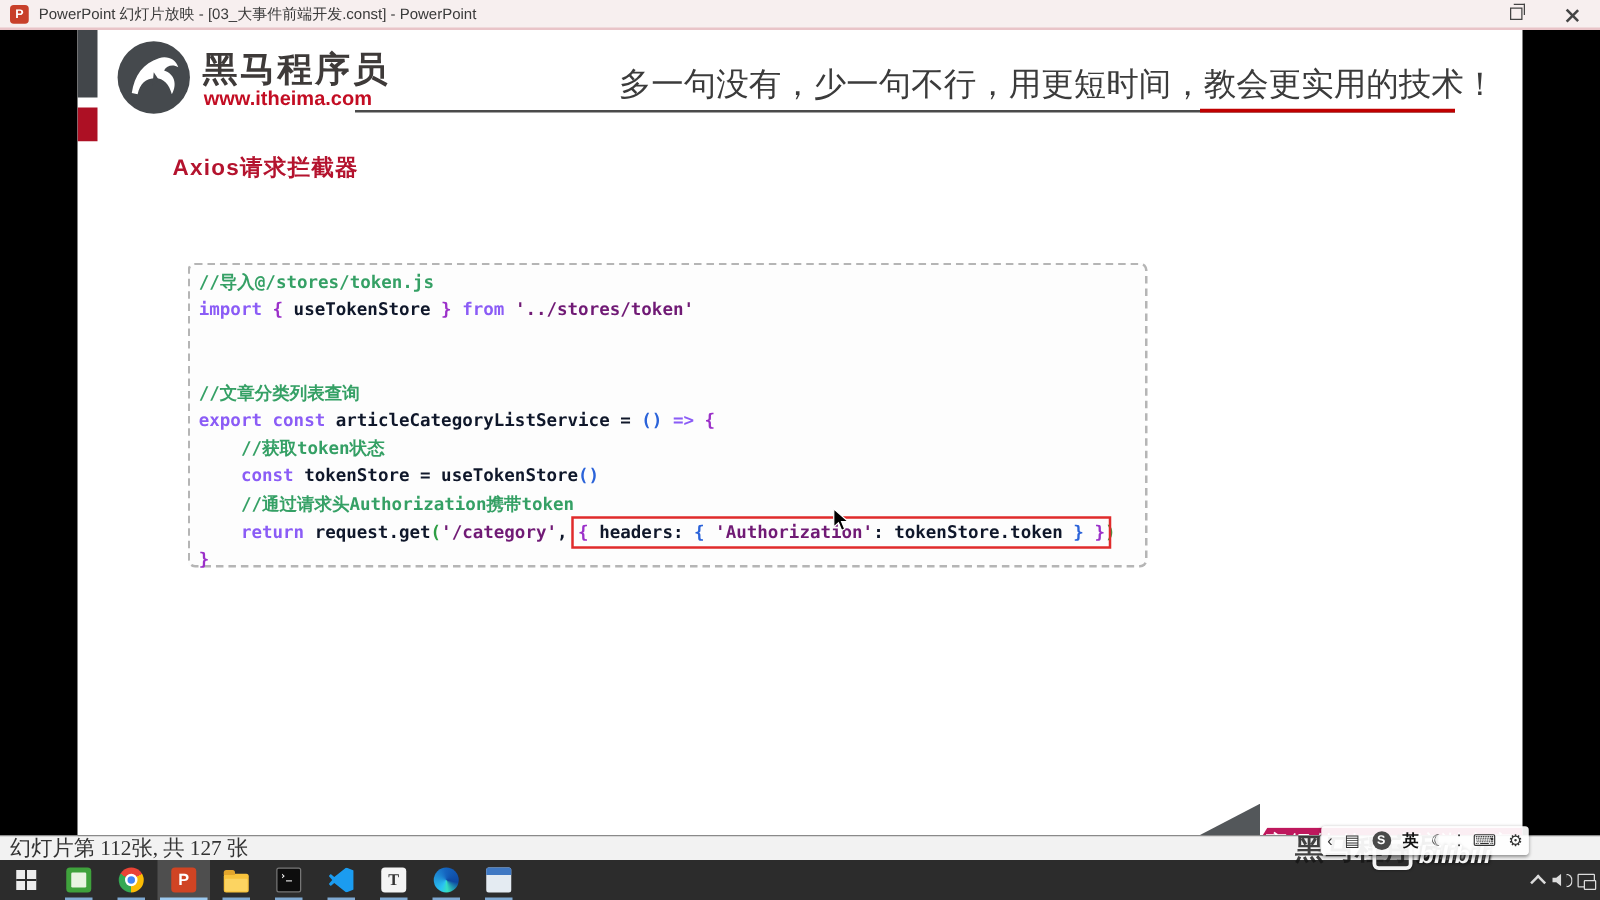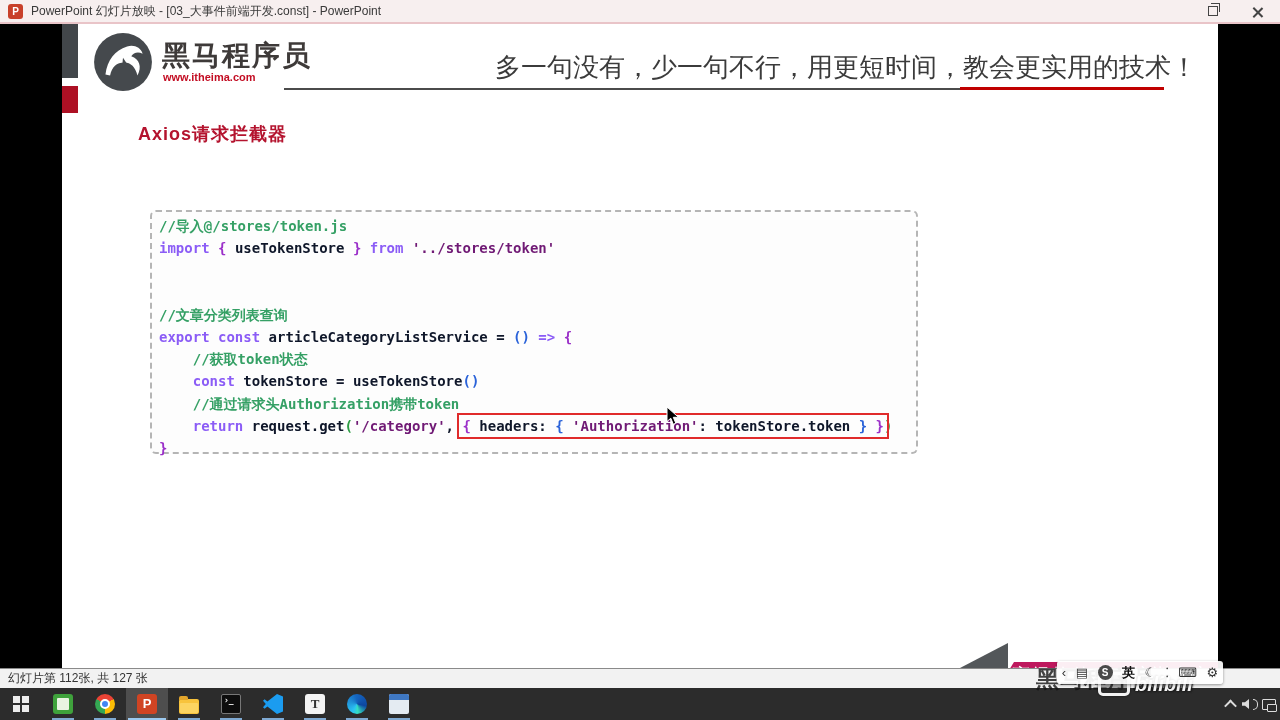--- a/index.html
+++ b/index.html
@@ -18,21 +18,21 @@
   .win-btn .g-close{width:11px;height:11px;position:relative;}
   .win-btn .g-close::before,.win-btn .g-close::after{content:"";position:absolute;left:5px;top:0;width:1.5px;height:13px;background:#444;}
   .win-btn .g-close::before{transform:rotate(45deg);} .win-btn .g-close::after{transform:rotate(-45deg);}
   
   .stage{position:absolute;left:0;top:24px;width:1280px;height:644px;background:#000;}
   .slide{position:absolute;left:62px;top:0;width:1156px;height:644px;background:#fff;overflow:hidden;}
   .edge-bar{position:absolute;left:0;top:0;width:16px;height:54px;background:#42464a;}
   .edge-red{position:absolute;left:0;top:62px;width:16px;height:27px;background:#ad1024;}
   .logo-circle{position:absolute;left:30px;top:7px;width:62px;height:62px;}
   .brand-name{position:absolute;left:100px;top:13px;font-size:28px;font-weight:bold;color:#3e3a39;letter-spacing:2px;}
-  .brand-site{position:absolute;left:101px;top:47px;font-size:11px;font-weight:bold;color:#c30d23;}
+  .brand-site{position:absolute;left:101px;top:47px;font-size:16px;font-weight:bold;color:#c30d23;}
   .slogan{position:absolute;left:433px;top:26px;width:710px;font-family:"DejaVu Serif","Liberation Serif",serif;
           font-size:26px;color:#3b3b3b;white-space:nowrap;}
   .divider{position:absolute;left:222px;top:64px;width:880px;height:2px;background:#4b4b4b;}
   .divider-red{position:absolute;left:898px;top:63px;width:204px;height:3px;background:#c00000;}
   .slide-title{position:absolute;left:76px;top:98px;font-size:18px;font-weight:600;color:#b4132e;letter-spacing:1px;}
   
   .code-block{position:absolute;left:88px;top:186px;width:768px;height:244px;background:#fdfdfd;
               border:2px dashed #b5b5b5;border-radius:6px;box-sizing:border-box;overflow:visible;}
   .code-pre{margin:0;padding:3px 0 0 7px;font-family:"DejaVu Sans Mono","Liberation Mono",monospace;
             font-size:14px;line-height:22.2px;white-space:pre;font-weight:bold;}
@@ -42,21 +42,21 @@
   
   .banner{position:absolute;left:898px;top:618px;width:258px;height:26px;}
   .banner-dark{position:absolute;left:0;top:1px;width:48px;height:25px;background:#53575a;
                clip-path:polygon(0 100%,100% 0,100% 100%);}
   .banner-red{position:absolute;left:38px;top:0;width:220px;height:26px;background:#be185d;
               clip-path:polygon(16px 0,100% 0,100% 100%,0 100%);display:flex;align-items:center;justify-content:center;margin-top:20px;}
   .banner-text{font-family:"Liberation Serif","DejaVu Serif",serif;font-size:18px;color:#fff;letter-spacing:2px;padding-left:8px;}
   
   .statusbar{position:absolute;left:0;top:668px;width:1280px;height:20px;background:#f2f2f2;
              border-top:1px solid #8a8a8a;box-sizing:border-box;z-index:2;}
-  .status-text{position:absolute;left:8px;top:0;font-size:12px;line-height:19px;color:#333;}
+  .status-text{position:absolute;left:8px;top:0;font-size:17px;line-height:19px;color:#333;font-family:Liberation Serif, serif;}
   
   .taskbar{position:absolute;left:0;top:688px;width:1280px;height:32px;background:#2c2c2c;display:flex;align-items:center;z-index:2;}
   .tb-icon{width:42px;height:32px;display:flex;align-items:center;justify-content:center;position:relative;flex:0 0 auto;}
   .tb-icon.active{background:#4e4e4e;}
   .tb-icon.running::after{content:"";position:absolute;left:10px;right:10px;bottom:0;height:2px;background:#7fa9d2;}
   .tb-icon.active.running::after{left:2px;right:2px;background:#9cc9ef;}
   .art{width:20px;height:20px;position:relative;box-sizing:border-box;}
   .i-start .art{width:16px;height:16px;background:#ececec;}
   .i-start .art::after{content:"";position:absolute;inset:0;
       background:linear-gradient(to right,transparent 7px,#2c2c2c 7px 9px,transparent 9px),

